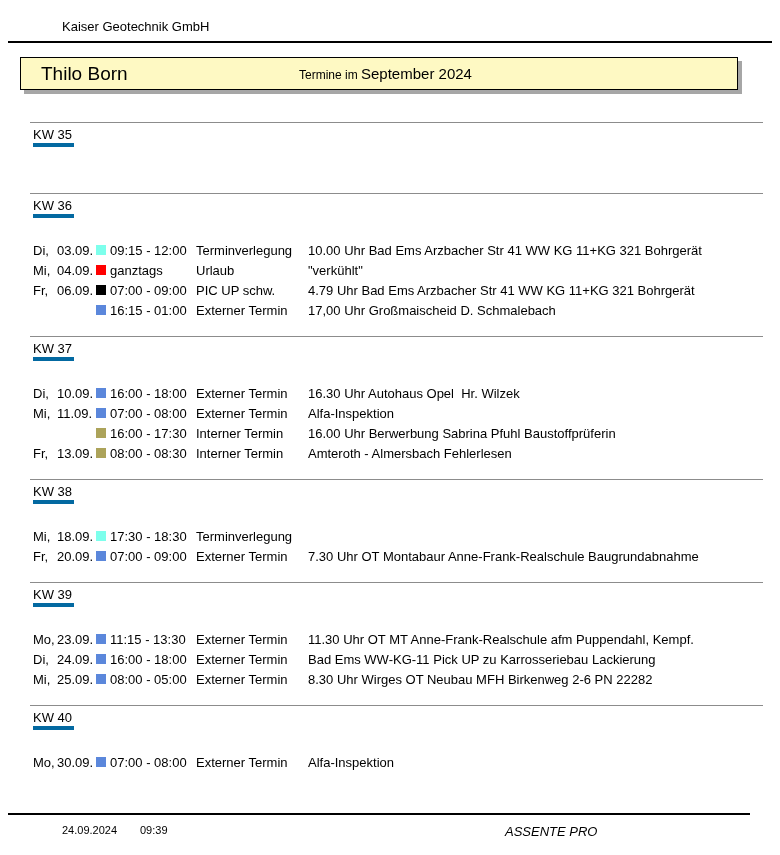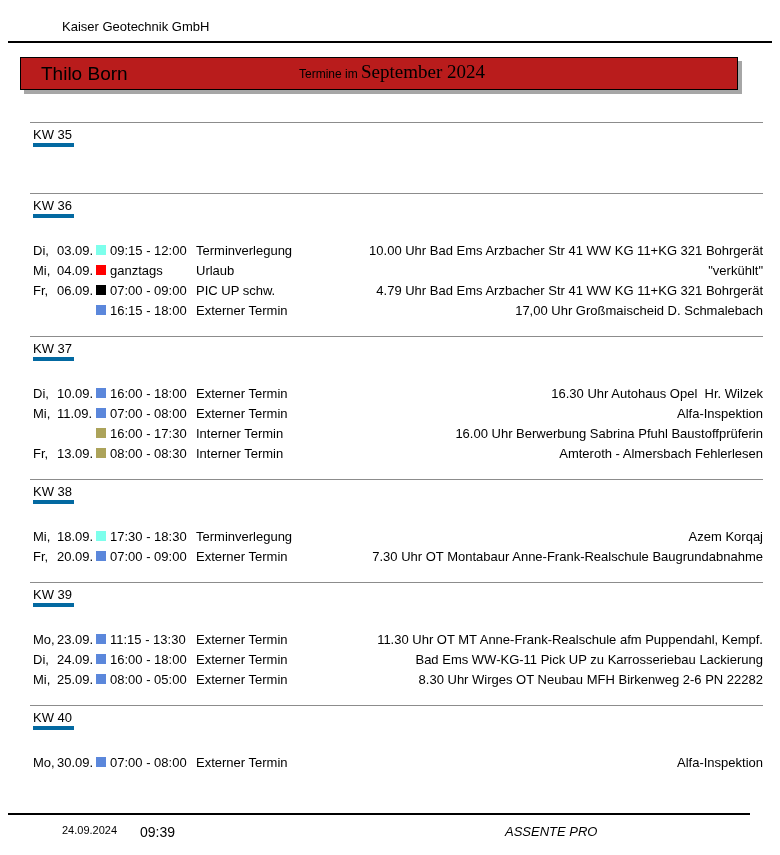--- a/index.html
+++ b/index.html
@@ -16,56 +16,56 @@
     font-size:13px;
   }
   .header-rule {
     position:absolute; left:8px; right:8px; top:41px;
     border-top:2px solid #000;
   }
   .title-box {
     position:absolute; left:20px; top:57px;
     width:716px; height:31px;
     border:1px solid #000;
-    background:#b91c1c;
+    background:#fef9c3;
     box-shadow:4px 4px 0 0 #a6a6a6;
     display:flex; align-items:center;
   }
   .title-person { margin-left:20px; font-size:19px; }
   .title-mid { position:absolute; left:278px; bottom:6px; white-space:pre; }
   .title-label { font-size:12px; }
-  .title-period { font-size:19px;font-family:Liberation Serif, serif; }
+  .title-period { font-size:15px; }
 
   .weeks { position:absolute; top:122px; left:30px; right:17px; }
   .week { border-top:1px solid #8c8c8c; }
   .week-label {
     display:inline-block;
     margin:4px 0 0 3px;
     font-size:13px; line-height:15px;
     border-bottom:4px solid #0369a1;
     padding:0 2px 1px 0;
   }
   .week-rows { margin:22px 0 16px 0; }
   .week-rows.empty { min-height:8px; margin:22px 0 16px 0; }
 
   .row { display:flex; align-items:center; height:20px; font-size:13px; padding-left:3px; }
   .c-day  { width:24px; flex:none; }
   .c-date { width:39px; flex:none; }
   .c-marker { width:14px; flex:none; display:flex; align-items:center; }
   .marker { width:10px; height:10px; }
   .c-time { width:86px; flex:none; }
   .c-cat  { width:112px; flex:none; }
-  .c-desc { flex:1; white-space:pre; overflow:hidden;text-align:right; }
+  .c-desc { flex:1; white-space:pre; overflow:hidden; }
 
   .footer-rule {
     position:absolute; left:8px; top:813px; width:742px;
     border-top:2px solid #000;
   }
   .footer-date { position:absolute; left:62px;  top:824px; font-size:11px; }
-  .footer-time { position:absolute; left:140px; top:824px; font-size:14px; }
+  .footer-time { position:absolute; left:140px; top:824px; font-size:11px; }
   .footer-app  { position:absolute; left:505px; top:824px; font-size:13px;font-style:italic; }
 </style>
 </head>
 <body>
 
 <div class="company">Kaiser Geotechnik GmbH</div>
 <div class="header-rule"></div>
 
 <div class="title-box">
   <span class="title-person">Thilo Born</span>
@@ -113,21 +113,21 @@
     <span class="c-cat">PIC UP schw.</span>
     <span class="c-desc">4.79 Uhr Bad Ems Arzbacher Str 41 WW KG 11+KG 321 Bohrgerät</span>
   </div>
 
   <div class="row">
     <span class="c-day"></span>
     <span class="c-date"></span>
     <span class="c-marker">
             <span class="marker" style="background: rgb(91, 135, 219);"></span>
           </span>
-    <span class="c-time">16:15 - 18:00</span>
+    <span class="c-time">16:15 - 01:00</span>
     <span class="c-cat">Externer Termin</span>
     <span class="c-desc">17,00 Uhr Großmaischeid D. Schmalebach</span>
   </div>
 </div>
   </div>
 
   <div class="week">
     <div class="week-label">KW 37</div>
     <div class="week-rows">
   <div class="row">
@@ -180,21 +180,20 @@
     <div class="week-label">KW 38</div>
     <div class="week-rows">
   <div class="row">
     <span class="c-day">Mi,</span>
     <span class="c-date">18.09.</span>
     <span class="c-marker">
             <span class="marker" style="background: rgb(125, 255, 236);"></span>
           </span>
     <span class="c-time">17:30 - 18:30</span>
     <span class="c-cat">Terminverlegung</span>
-    <span class="c-desc">Azem Korqaj</span>
   </div>
 
   <div class="row">
     <span class="c-day">Fr,</span>
     <span class="c-date">20.09.</span>
     <span class="c-marker">
             <span class="marker" style="background: rgb(91, 135, 219);"></span>
           </span>
     <span class="c-time">07:00 - 09:00</span>
     <span class="c-cat">Externer Termin</span>

